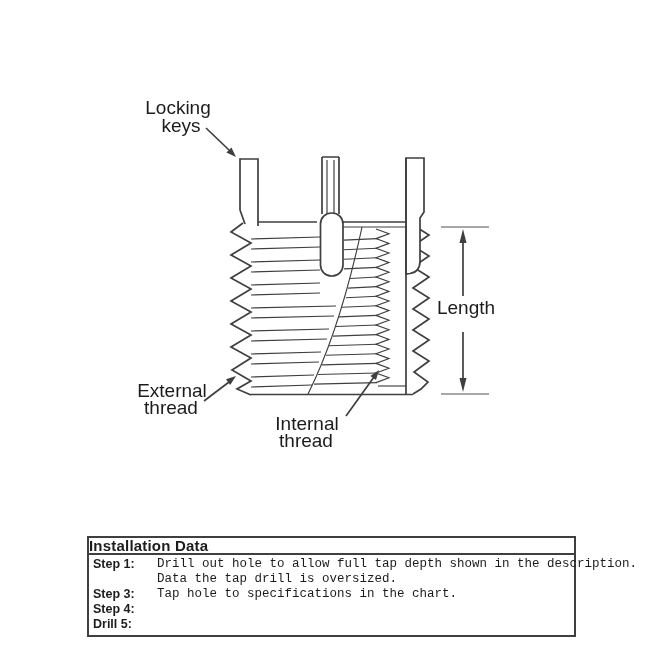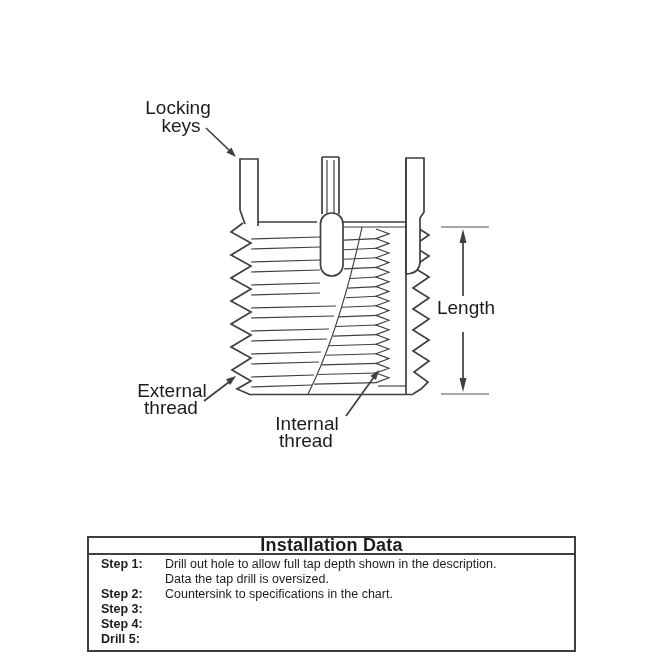--- a/index.html
+++ b/index.html
@@ -19,28 +19,28 @@
   svg .fillwhite{fill:#ffffff;}
   svg .arrowhead{fill:var(--line);stroke:none;}
   svg text{font-family:"Liberation Sans", sans-serif;font-size:19px;fill:var(--text);}
   .mid{text-anchor:middle;}
 
   #install-table{
     position:absolute;left:87px;top:536px;width:489px;box-sizing:border-box;
     border:2px solid var(--line);background:#fff;
   }
   #table-title{
-    font-size:18px;font-weight:bold;text-align:center;line-height:15px;
+    font-size:15px;font-weight:bold;text-align:left;line-height:15px;
     border-bottom:2px solid var(--line);letter-spacing:.2px;
   }
-  #steps{padding:2px 3px 3px 12px;}
+  #steps{padding:2px 3px 3px 4px;}
   .step-row{display:flex;align-items:flex-start;}
   .step-label{flex:0 0 64px;font-weight:bold;font-size:12.5px;line-height:15px;white-space:nowrap;}
   .step-text{flex:1;font-size:12.5px;line-height:15px;}
-  .step-line{white-space:nowrap;}
+  .step-line{white-space:nowrap;font-family:Liberation Mono, monospace;}
 </style>
 </head>
 <body>
 
 <div id="diagram-wrap">
   <svg width="670" height="530" viewBox="0 0 670 530">
 
     <polyline class="ln" points="413,225 429,235 413,246 429,256 413,267 429,277 413,288 429,298 413,309 429,319 413,330 429,340 413,351 429,361 414,372 428,382 421,389 413,394"></polyline>
 
     <path class="ln fillwhite" d="M406,158 H424 V212 L420,218 V261 Q420,272 410,273.5 L406,274 Z"></path>
@@ -134,27 +134,24 @@
   <div id="table-title">Installation Data</div>
   <div id="steps">
     <div class="step-row">
       <div class="step-label">Step 1:</div>
       <div class="step-text">
         <div class="step-line">Drill out hole to allow full tap depth shown in the description.</div>
         <div class="step-line">Data the tap drill is oversized.</div>
       </div>
     </div>
     <div class="step-row">
-      <div class="step-label">Step 2:</div>
+      <div class="step-label">Step 3:</div>
       <div class="step-text">
-        <div class="step-line">Countersink to specifications in the chart.</div>
+        <div class="step-line">Tap hole to specifications in the chart.</div>
       </div>
-    </div>
-    <div class="step-row">
-      <div class="step-label">Step 3:</div>
     </div>
     <div class="step-row">
       <div class="step-label">Step 4:</div>
     </div>
     <div class="step-row">
       <div class="step-label">Drill 5:</div>
     </div>
   </div>
 </div>
 

